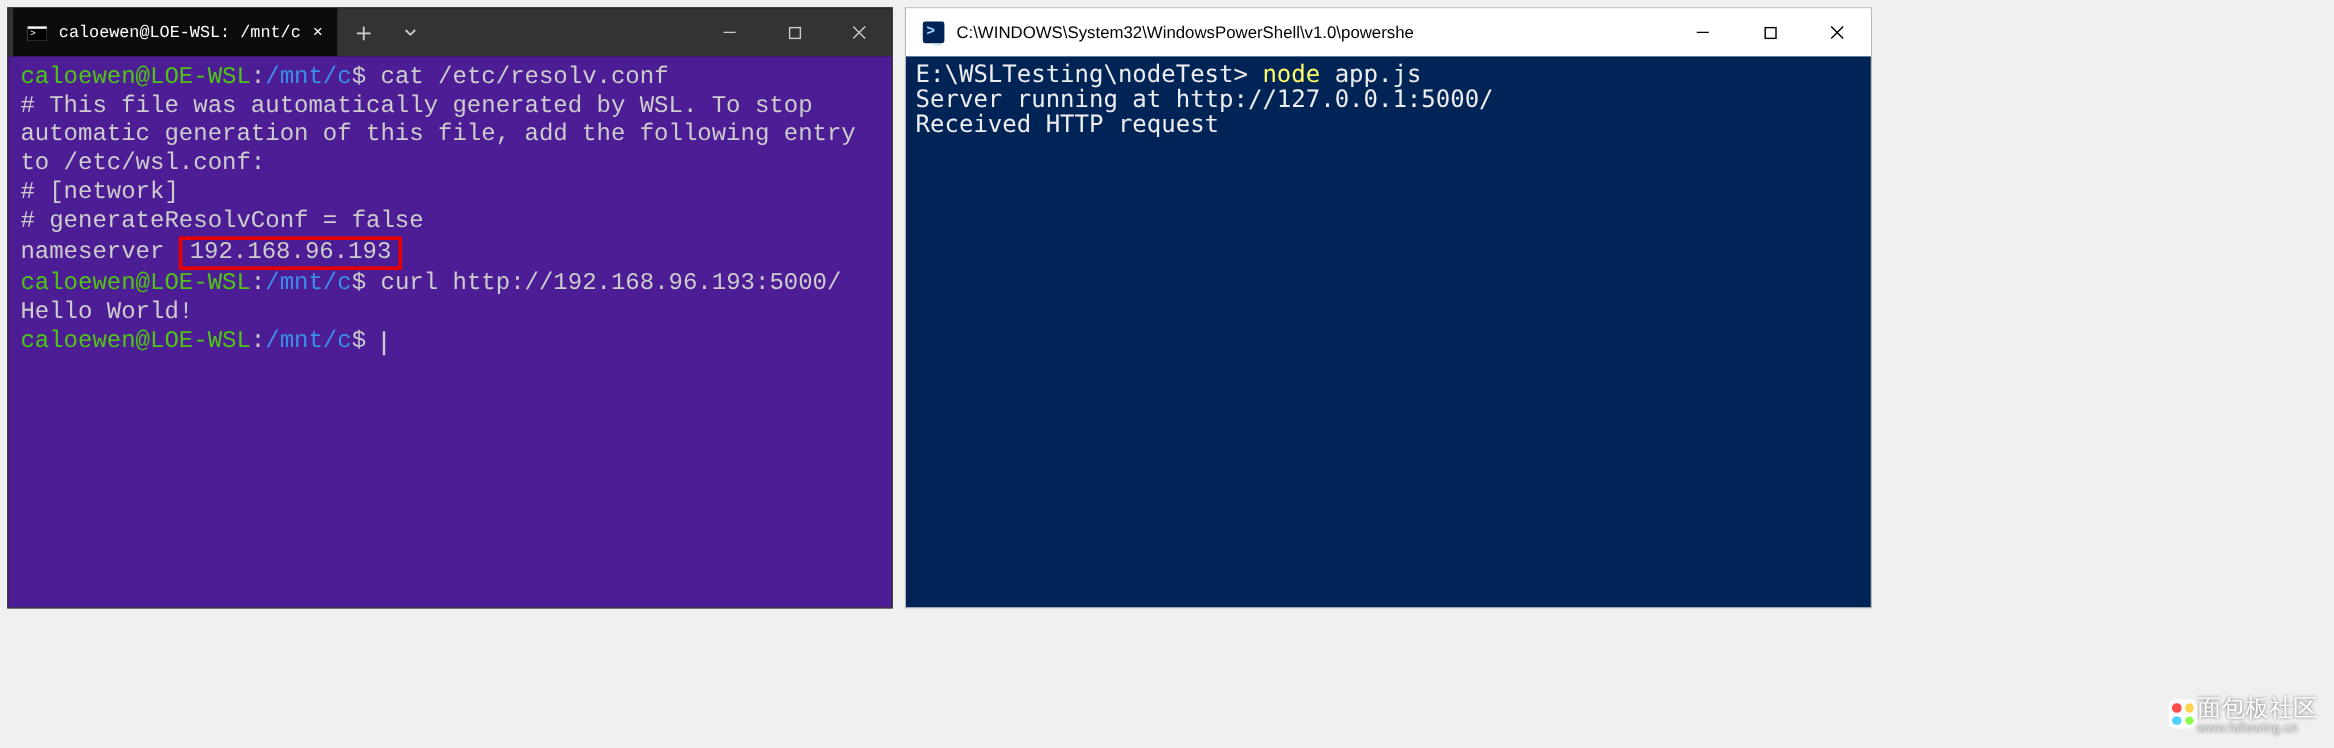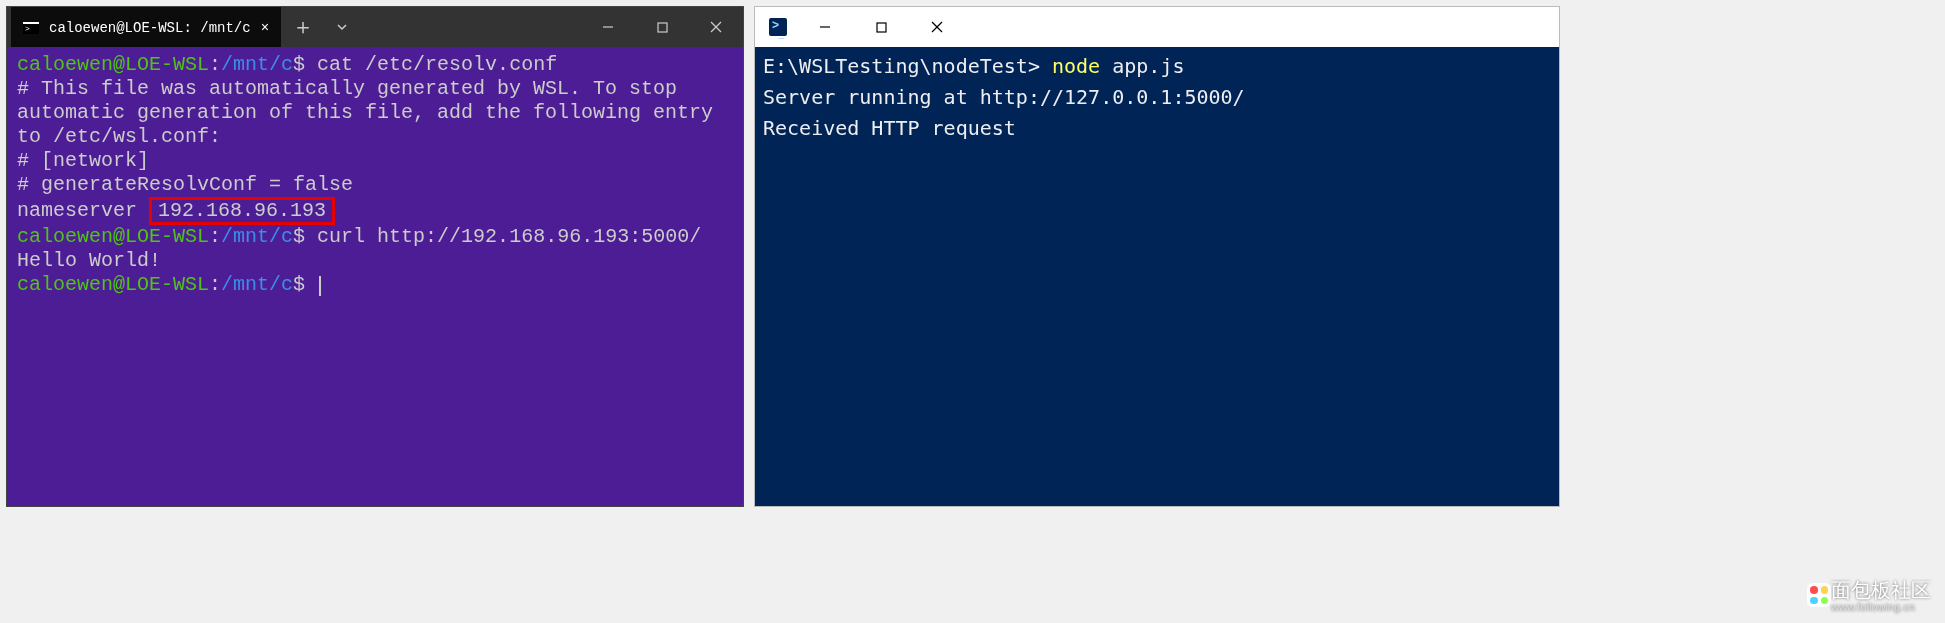--- a/index.html
+++ b/index.html
@@ -154,21 +154,21 @@
       width:56px;display:flex;align-items:center;justify-content:center;
       color:#000;cursor:pointer;font-size:14px;
     }
 
     .ps-body{
       flex:1;
       background:#012456;
       color:#eeedf0;
       padding:4px 8px;
       font-size:20px;
-      line-height:31px;
+      line-height:21px;
       font-family:Consolas,monospace;
       white-space:pre-wrap;
       overflow:hidden;
     }
     .ps-prompt{color:#eeedf0;}
     .ps-cmd-verb{color:#ffff66;}
     .ps-cmd-arg{color:#eeedf0;}
 
     
     .watermark{
@@ -232,20 +232,21 @@
 <span class="out"># generateResolvConf = false</span>
 <span class="out">nameserver</span> <span class="red-box"><span>192.168.96.193</span></span>
 <span class="p-user">caloewen@LOE-WSL</span><span class="p-colon">:</span><span class="p-path">/mnt/c</span><span class="p-dollar">$</span> <span class="cmd">curl http://192.168.96.193:5000/</span>
 <span class="out">Hello World!</span>
 <span class="p-user">caloewen@LOE-WSL</span><span class="p-colon">:</span><span class="p-path">/mnt/c</span><span class="p-dollar">$</span> <span class="cursor-bar"></span></div>
 </div>
 
 <div class="ps-window">
   <div class="ps-titlebar">
     <span class="ps-icon"></span>
+    <span class="ps-title">C:\WINDOWS\System32\WindowsPowerShell\v1.0\powershe</span>
     <div class="ps-sys-buttons">
       <div class="ps-sys-btn">
         <svg width="12" height="12">
             <line x1="1" y1="6" x2="11" y2="6" stroke="#000" stroke-width="1.2"></line>
           </svg>
       </div>
       <div class="ps-sys-btn">
         <svg width="11" height="11">
             <rect x="1" y="1" width="9" height="9" fill="none" stroke="#000" stroke-width="1.2"></rect>
           </svg>

